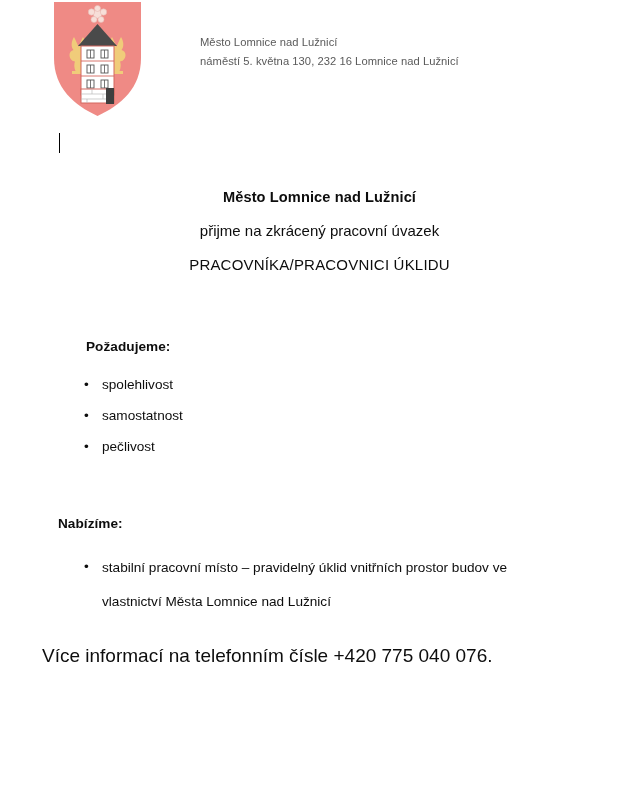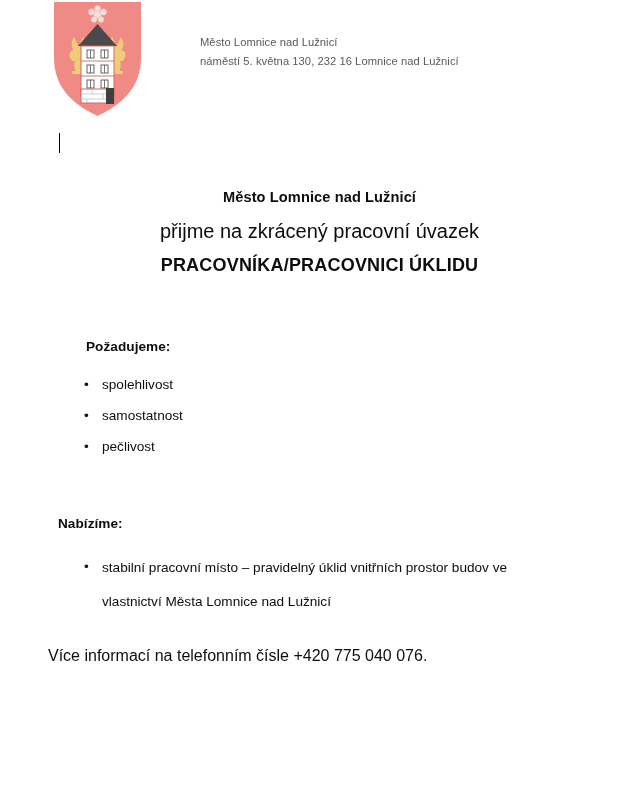--- a/index.html
+++ b/index.html
@@ -69,27 +69,27 @@
     width: 525px;
     text-align: center;
   }
   .title-line-1 {
     font-size: 14.6px;
     font-weight: bold;
     line-height: 34px;
     letter-spacing: 0.1px;
   }
   .title-line-2 {
-    font-size: 20px;
+    font-size: 15px;
     font-weight: normal;
     line-height: 34px;
   }
   .title-line-3 {
-    font-size: 18px;
-    font-weight: bold;
+    font-size: 15px;
+    font-weight: normal;
     line-height: 34px;
     letter-spacing: 0.2px;
   }
 
   
   .section-heading {
     position: absolute;
     left: 58px;
     font-size: 13.6px;
     font-weight: bold;
@@ -124,22 +124,22 @@
     line-height: 31px;
   }
   .bullet-item.wide {
     padding-left: 102px;
     padding-right: 60px;
     line-height: 34px;
   }
 
   .para {
     position: absolute;
-    left: 48px;
-    font-size: 16px;
+    left: 42px;
+    font-size: 19px;
     line-height: 24px;
   }
   #para-phone {
     top: 644px;
     width: 520px;
   }
   #para-apply {
     top: 706px;
     width: 523px;
     text-align: justify;

